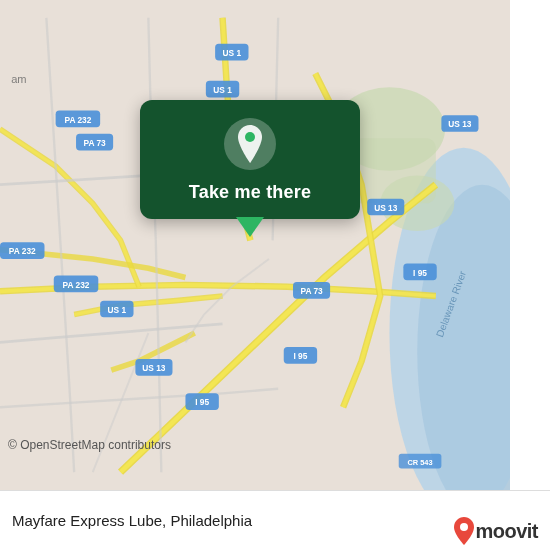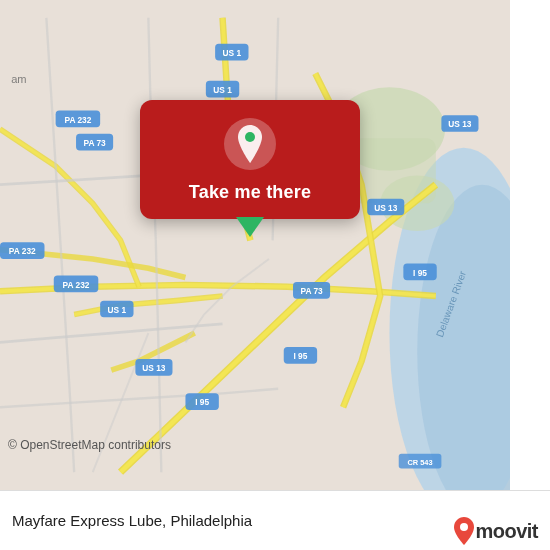--- a/index.html
+++ b/index.html
@@ -26,21 +26,21 @@
       position: absolute;
       top: 0; left: 0;
     }
 
     
     #popup-card {
       position: absolute;
       top: 100px;
       left: 140px;
       width: 220px;
-      background: #b91c1c;
+      background: #14532d;
       border-radius: 12px;
       display: flex;
       flex-direction: column;
       align-items: center;
       padding: 18px 20px 16px;
       box-shadow: 0 4px 16px rgba(0,0,0,0.3);
     }
 
     #popup-card::after {
       content: '';

